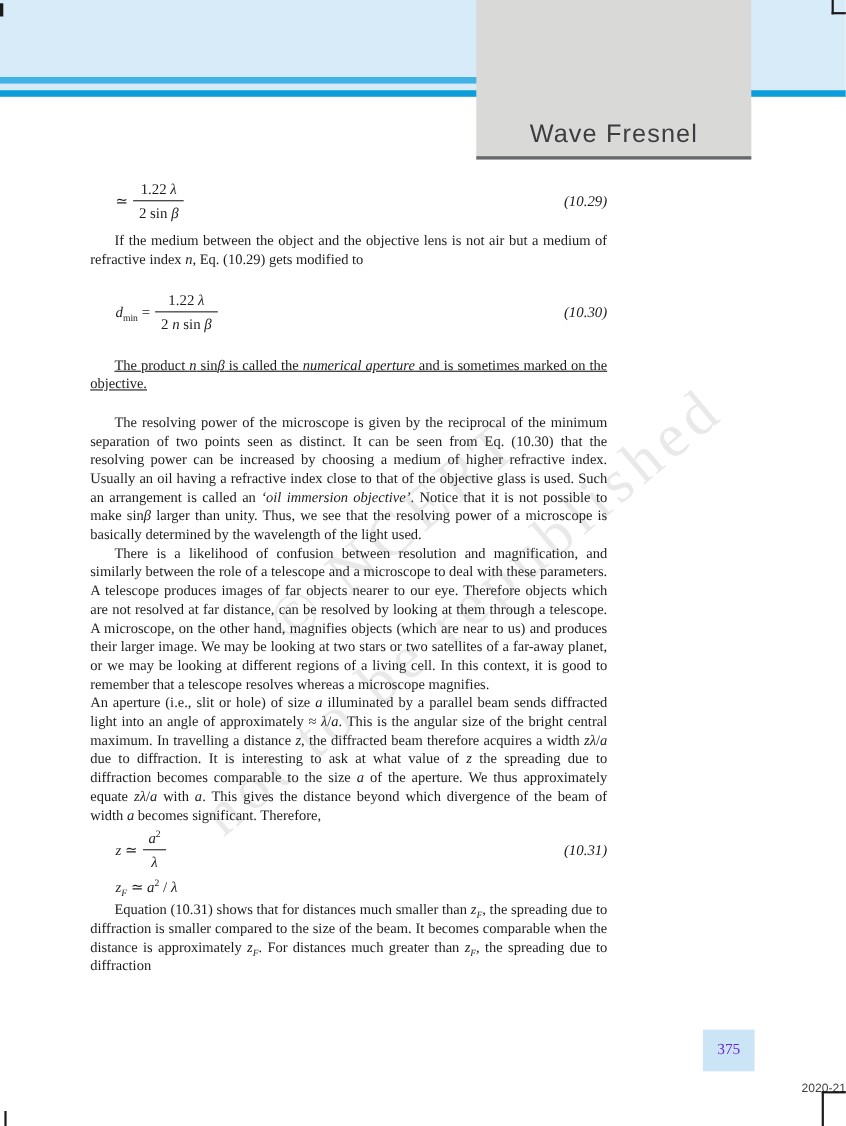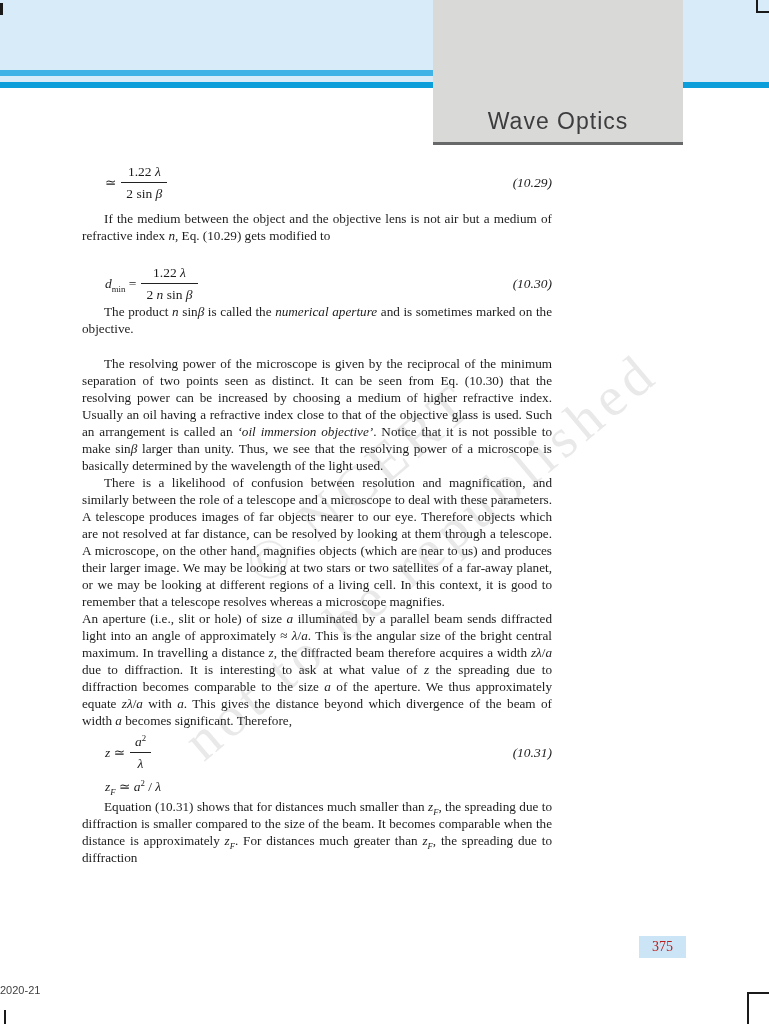--- a/index.html
+++ b/index.html
@@ -65,54 +65,54 @@
   .eq-body{display:inline-flex;align-items:center;}
   .eq-lhs{margin-right:5px;white-space:nowrap;}
   .frac{display:inline-flex;flex-direction:column;text-align:center;}
   .frac .num{padding:0 5px 2px;border-bottom:1.3px solid #222;}
   .frac .den{padding:2px 5px 0;text-align:center;}
   .eq-no{white-space:nowrap;font-style:italic;}
   .eq-inline{padding-left:23px;font-size:13.5px;text-align:left;}
   #eq29{margin-top:3px;}
   #p1{margin-top:8px;}
   #eq30{margin-top:20px;}
-  #p2{margin-top:0;}
+  #p2{margin-top:20px;text-decoration:underline;}
   #p3{margin-top:18px;}
   #p4{margin-top:0;}
   .section-heading{
     margin:6px 0 4px;font-size:16px;font-weight:bold;color:var(--heading-accent);
     text-align:left;line-height:20px;
   }
   .section-heading .sec-no{margin-right:10px;}
   #eq31{margin-top:4px;}
   #p6{margin-top:4px;}
   #eqzf{margin-top:6px;}
   #p7{margin-top:3px;}
   
   .page-badge{
-    position:absolute;left:639px;top:936px;width:47px;height:22px;
+    position:absolute;left:639px;top:936px;width:47px;height:38px;
     background:var(--page-badge-bg);display:flex;align-items:center;justify-content:center;
-    font-size:14px;color:#b91c1c;z-index:2;
+    font-size:14px;color:#6d28d9;z-index:2;
   }
   .footer{
-    position:absolute;left:0;top:984px;width:769px;text-align:left;
+    position:absolute;left:0;top:984px;width:769px;text-align:right;
     font-family:"Liberation Sans",sans-serif;font-size:11px;color:#3f3f3f;z-index:2;
   }
 </style>
 </head>
 <body>
 
 <div class="page">
 
   <div class="top-band"></div>
   <div class="stripe stripe-upper"></div>
   <div class="stripe stripe-lower"></div>
 
   <div class="chapter-box">
-    <span class="chapter-title">Wave Optics</span>
+    <span class="chapter-title">Wave Fresnel</span>
   </div>
 
   <div class="mark mark-tl"></div>
   <div class="mark mark-tr"></div>
   <div class="mark mark-br"></div>
   <div class="mark mark-bl"></div>
 
   <div class="watermark">
     <div>© NCERT</div>
     <div>not to be republished</div>

